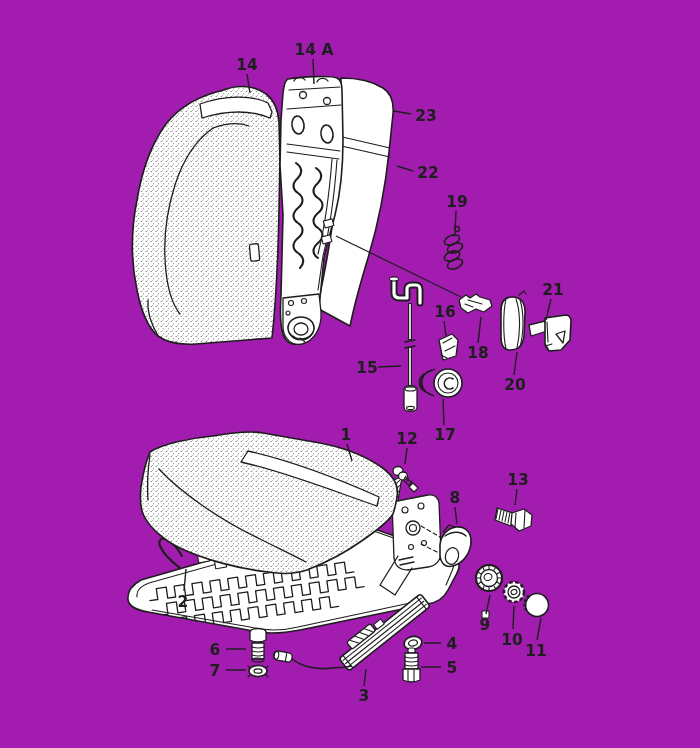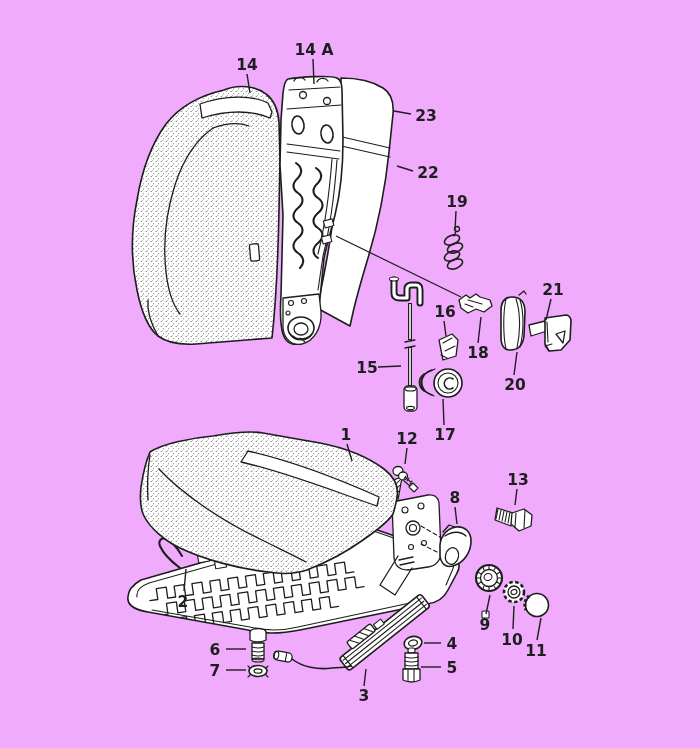--- a/index.html
+++ b/index.html
@@ -1,16 +1,16 @@
 <!DOCTYPE html>
 <html><head>
 <meta charset="utf-8">
 <style>
   html,body{margin:0;padding:0;background:#fff;}
-  .stage{position:relative;width:700px;height:748px;background:#f0abfc;overflow:hidden;
+  .stage{position:relative;width:700px;height:748px;background:#a21caf;overflow:hidden;
          font-family:"DejaVu Sans", sans-serif;}
   svg{position:absolute;left:0;top:0;}
   .o{fill:none;stroke:#1d1d1d;stroke-linejoin:round;stroke-linecap:round;}
   .w{fill:#ffffff;stroke:#1d1d1d;stroke-linejoin:round;stroke-linecap:round;}
   .stip{fill:url(#stip);stroke:#1d1d1d;stroke-linejoin:round;}
   .sw1{stroke-width:1.1}.sw13{stroke-width:1.3}.sw15{stroke-width:1.6}.sw2{stroke-width:2.1}
   .callout text{font:bold 15.5px "DejaVu Sans", sans-serif;fill:#1e1e1e;text-anchor:middle;}
   .callout line{stroke:#1e1e1e;stroke-width:1.4;}
   .dash{stroke-dasharray:4 3;}
 </style>

